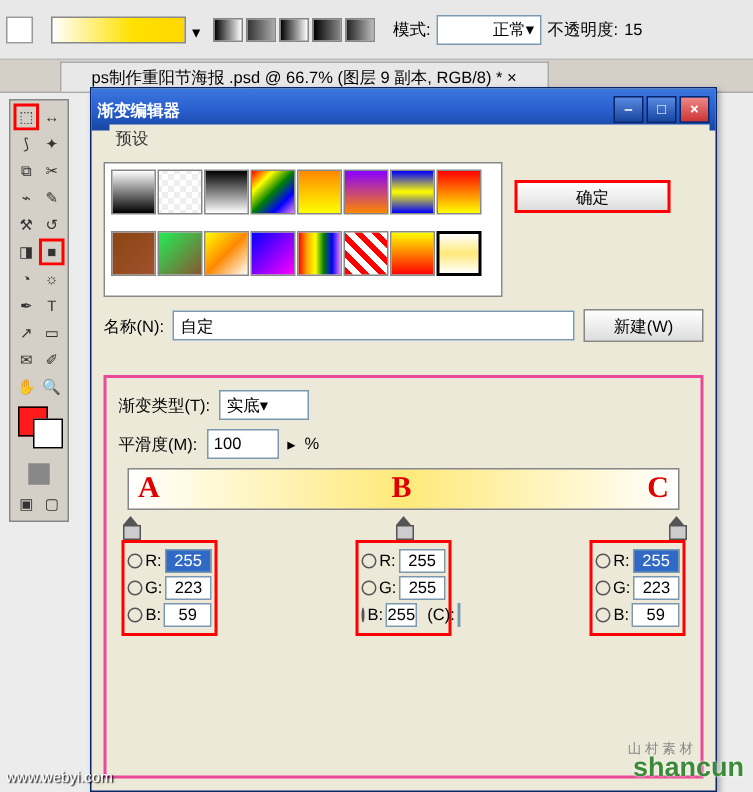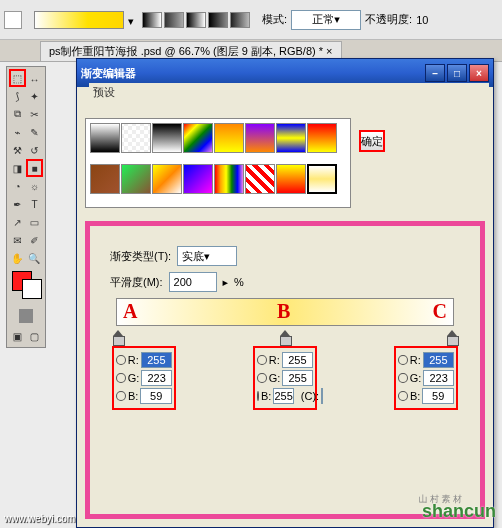--- a/index.html
+++ b/index.html
@@ -9,47 +9,47 @@
 .grad-preview{width:90px;height:18px;background:linear-gradient(90deg,#fff 0%,#ffe100 60%,#ffd700 100%);border:1px solid #888}
 .dd{width:10px;height:10px;display:inline-block}
 .grad-thumbs{display:flex;gap:2px}
 .gt{width:20px;height:16px;border:1px solid #888}
 .gt1{background:linear-gradient(90deg,#000,#fff)}
 .gt2{background:linear-gradient(90deg,#333,#aaa)}
 .gt3{background:linear-gradient(90deg,#000,#fff)}
 .gt4{background:linear-gradient(90deg,#000,#888)}
 .gt5{background:linear-gradient(90deg,#222,#bbb)}
 .mode-lbl{margin-left:8px}
-.sel{border:1px solid #7a98af;background:#fff;width:70px;height:20px;display:flex;align-items:center;padding:0 4px;justify-content:center}
+.sel{border:1px solid #7a98af;background:#fff;width:70px;height:20px;display:flex;align-items:center;padding:0 4px;justify-content:flex-end}
 .tabbar{height:22px;background:#d4d0c8;border-bottom:1px solid #aaa;padding-left:40px;display:flex;align-items:center}
-.doctab{background:#e8e8e8;border:1px solid #aaa;border-bottom:none;padding:2px 8px;height:20px;display:flex;align-items:flex-end;font-size:10px}
+.doctab{background:#e8e8e8;border:1px solid #aaa;border-bottom:none;padding:2px 20px;height:20px;display:flex;align-items:flex-end;font-size:10px}
 .toolpanel{position:absolute;left:6px;top:66px;width:40px;background:#d4d0c8;border:1px solid #888;display:flex;flex-direction:column;align-items:center;padding:2px;gap:0}
 .trow{display:flex;gap:0;width:100%}
 .tbtn{width:18px;height:18px;border:1px solid #d4d0c8;display:flex;align-items:center;justify-content:center;color:#333;font-size:10px;cursor:pointer}
 .hl{border:2px solid red!important}
 .colorswatch{width:32px;height:22px;position:relative;margin-top:4px}
 .fgc{width:20px;height:20px;background:#ff1b1b;border:1px solid #000;position:absolute;left:2px;top:0}
 .bgc{width:20px;height:20px;background:#fff;border:1px solid #000;position:absolute;right:0;bottom:-6px}
 .mini{width:14px;height:14px;border:1px solid #888;background:#888;margin-top:16px}
-.dialog{position:absolute;left:76px;top:58px;width:418px;height:470px;border:1px solid #0a246a;box-shadow:2px 2px 4px rgba(0,0,0,.3);background:#ece9d8}
+.dialog{position:absolute;left:60px;top:58px;width:418px;height:470px;border:1px solid #0a246a;box-shadow:2px 2px 4px rgba(0,0,0,.3);background:#ece9d8}
 .titlebar{height:28px;background:linear-gradient(180deg,#3b77dd 0%,#2a5fcf 50%,#1646a0 100%);display:flex;align-items:center;padding:0 4px;color:#fff;font-weight:bold;font-size:12px;justify-content:space-between}
 .tb-right{display:flex;gap:2px}
 .winbtn{width:20px;height:18px;background:linear-gradient(180deg,#5a8ae0,#1646a0);border:1px solid #0a246a;display:flex;align-items:center;justify-content:center;color:#fff;font-size:10px;cursor:pointer}
 .winbtn.close{background:linear-gradient(180deg,#e88,#c33)}
-.dbody{padding:8px;display:flex;gap:12px;height:calc(100% - 28px);flex-direction:column}
+.dbody{padding:8px;display:flex;gap:2px;height:calc(100% - 28px);flex-direction:column}
 .upper{display:flex;gap:8px}
 .presets-lbl{background:#ece9d8;color:#333;padding:2px 4px;display:inline-block;position:relative;top:-12px;left:4px}
 .preset-grid{display:flex;flex-wrap:wrap;gap:1px;background:#fff;border:1px solid #888;padding:4px;width:266px;height:90px;overflow:hidden;margin-top:-8px}
 .pth{width:30px;height:30px;border:1px solid #888}
-.btncol{display:flex;flex-direction:row;gap:6px;width:104px;padding-top:4px}
+.btncol{display:flex;flex-direction:column;gap:6px;width:104px;padding-top:4px}
 .dbtn{height:22px;border:1px solid #888;background:linear-gradient(180deg,#fff,#ddd);display:flex;align-items:center;justify-content:center;cursor:pointer;font-size:12px}
 .dbtn.hl{border:2px solid red}
 .namerow{display:flex;align-items:center;gap:6px;margin-top:6px}
 .txt{border:1px solid #7a98af;background:#fff;height:20px;padding:0 4px;flex:1;display:flex;align-items:center}
-.typegroup{border:5px solid #ec4899;padding:20px;margin-top:1px;position:relative;flex:1}
+.typegroup{border:2px solid #ec4899;padding:8px;margin-top:20px;position:relative;flex:1}
 .tg-row{display:flex;align-items:center;gap:6px;margin-bottom:6px}
 .selsmall{border:1px solid #7a98af;background:#fff;width:60px;height:20px;display:flex;align-items:center;padding:0 4px;justify-content:flex-start}
 .gradbar{height:28px;background:linear-gradient(90deg,#fff 0%,#ffe979 50%,#fff 100%);border:1px solid #888;margin:6px 6px 20px 6px;position:relative}
 .marker{width:10px;height:10px;position:absolute;bottom:-16px}
 .marker:before{content:"";display:block;width:0;height:0;border:5px solid transparent;border-bottom:6px solid #555;position:absolute;top:-6px;left:0}
 .marker:after{content:"";display:block;width:10px;height:8px;background:#ccc;border:1px solid #555;position:absolute;top:5px;left:0}
 .ab{position:absolute;font-family:"Times New Roman";font-size:20px;font-weight:bold;color:#d00;bottom:2px}
 .rgbrow{display:flex;gap:0;justify-content:space-between;padding:0 2px;margin-top:10px}
 .rgbgrp{border:2px solid red;padding:4px 2px;width:64px;display:flex;flex-direction:column;gap:2px}
 .rline{display:flex;align-items:center;gap:2px}
@@ -74,21 +74,21 @@
     <div class="gt gt3"></div>
     <div class="gt gt4"></div>
     <div class="gt gt5"></div>
   </div>
   <span class="mode-lbl">模式:</span>
   <div class="sel">
     <span>正常</span>
     <span>▾</span>
   </div>
   <span style="margin-left:0">不透明度:</span>
-  <span>10</span>
+  <span>15</span>
 </div>
 
 <div class="tabbar">
   <div class="doctab">
     <span>ps制作重阳节海报 .psd @ 66.7% (图层 9 副本, RGB/8) * ×</span>
   </div>
 </div>
 
 <div class="toolpanel">
   <div class="trow">
@@ -177,33 +177,42 @@
         <div class="pth" style="background:linear-gradient(180deg,#fff,#ffe979,#fff);border:2px solid #000"></div>
       </div>
       <div class="btncol">
         <div class="dbtn hl">
             <span>确定</span>
           </div>
         <div style="height:10px"></div>
       </div>
     </div>
 
+    <div class="namerow">
+      <span>名称(N):</span>
+      <div class="txt">
+          <span>自定</span>
+        </div>
+      <div class="dbtn" style="width:80px">
+          <span>新建(W)</span>
+        </div>
+    </div>
 
     <div class="typegroup">
       <div class="tg-row">
         <span>渐变类型(T):</span>
         <div class="selsmall">
             <span>实底</span>
             <span>▾</span>
           </div>
       </div>
       <div class="tg-row">
         <span>平滑度(M):</span>
         <div class="selsmall" style="width:48px">
-            <span>200</span>
+            <span>100</span>
           </div>
         <span>▸</span>
         <span>%</span>
       </div>
 
       <div class="gradbar">
         <div class="marker" style="left:-4px"></div>
         <div class="marker" style="left:calc(50% - 5px)"></div>
         <div class="marker" style="right:-4px"></div>
         <span class="ab" style="left:6px">A</span>

